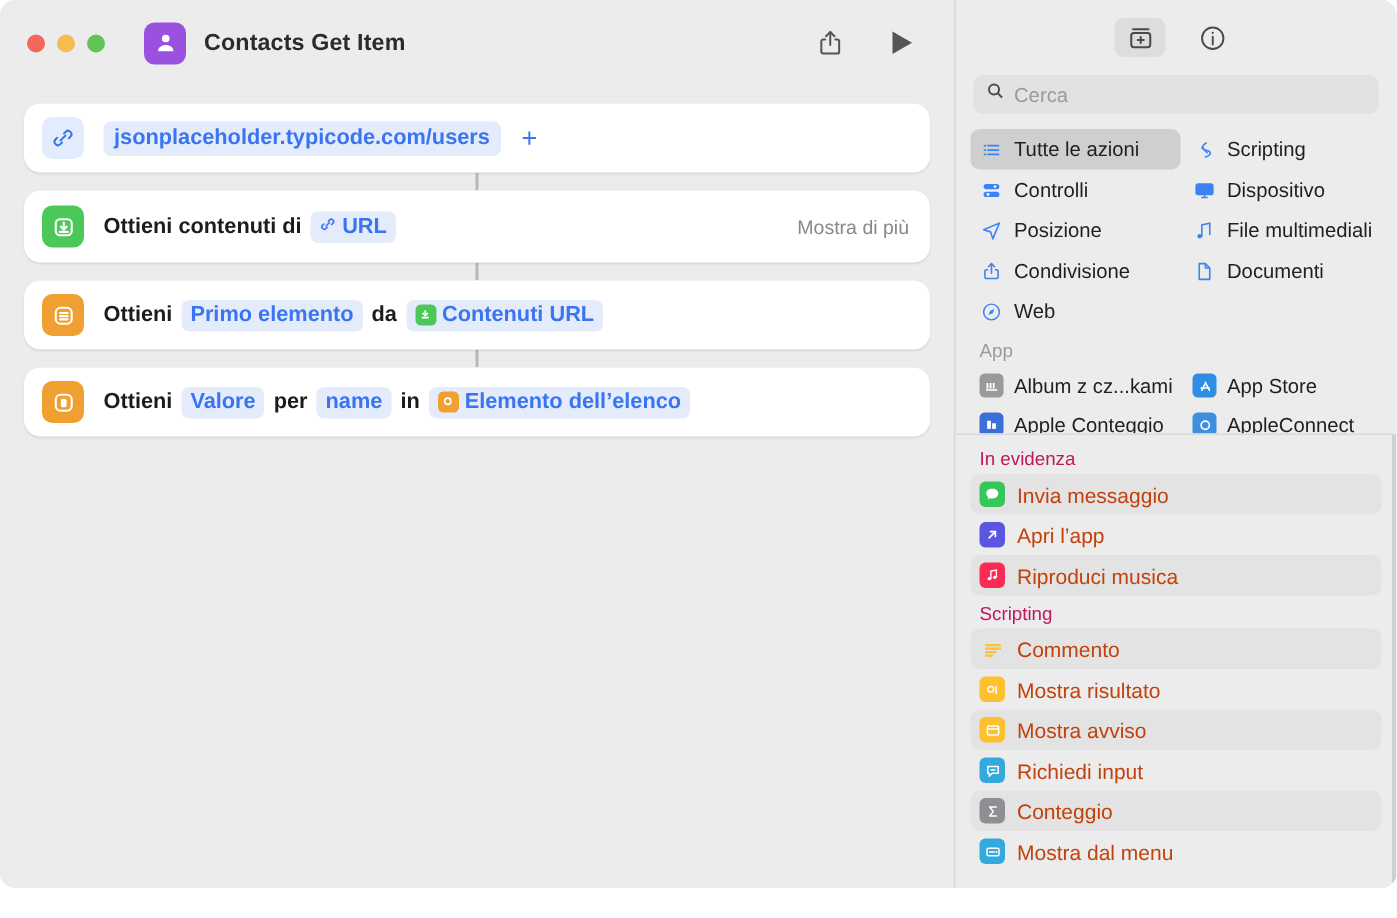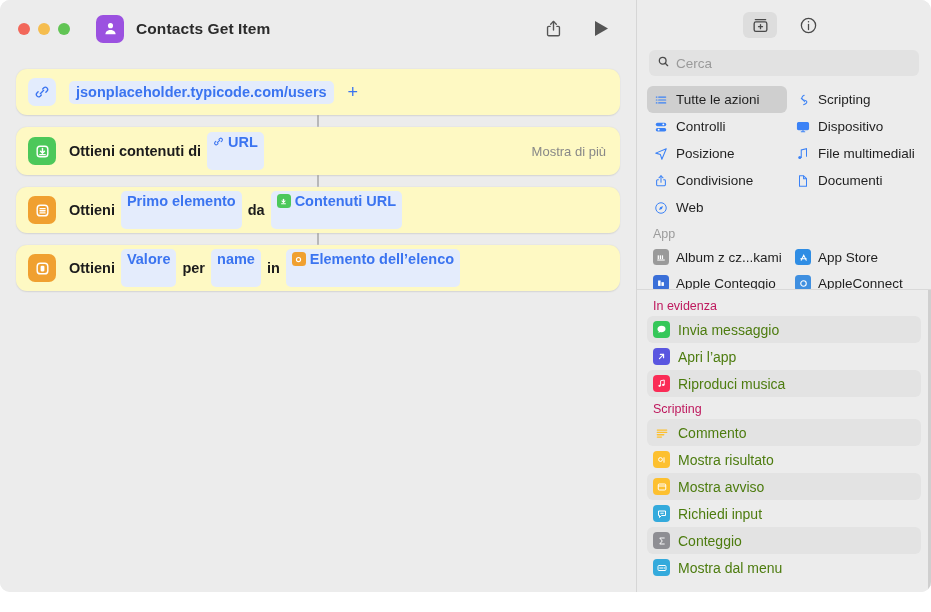--- a/index.html
+++ b/index.html
@@ -59,21 +59,21 @@
   }
   .tb-btn.play { margin-left: 18px; margin-right: 6px; }
 
   .canvas {
     flex: 1 1 auto;
     padding: 12px 16px 0 16px;
     position: relative;
   }
   .card {
     position: relative;
-    background: #fef9c3;
+    background: #ffffff;
     border-radius: 11px;
     min-height: 46px;
     display: flex; align-items: center;
     padding: 0 14px 0 12px;
     box-shadow: 0 0.5px 1.5px rgba(0,0,0,0.10);
   }
   .card.tall { min-height: 48px; }
   .connector {
     width: 2px; height: 12px;
     background: #b8b8b8;
@@ -99,21 +99,21 @@
     display: flex; align-items: center;
     flex-wrap: nowrap;
     white-space: nowrap;
   }
   .word { margin: 0 3px; }
 
   .pill {
     background: #e4ecfc;
     color: #3b74f0;
     border-radius: 5px;
-    padding: 2px 6px 20px 6px;
+    padding: 2px 6px 3px 6px;
     font-size: 14.5px;
     font-weight: 700;
     margin: 0 3px;
     display: inline-flex; align-items: center; gap: 4px;
     white-space: nowrap;
   }
   .pill.url-main { font-size: 14.5px; padding: 3px 7px 4px 7px; }
   .plus-btn {
     color: #3b74f0;
     font-size: 18px;
@@ -232,21 +232,21 @@
     font-size: 12.5px; color: #be185d;
     padding: 5px 6px 3px 6px;
   }
   .list-row {
     height: 27px;
     display: flex; align-items: center;
     gap: 8px;
     padding: 0 6px;
     border-radius: 6px;
     font-size: 14px;
-    color: #4d7c0f;
+    color: #c2410c;
     white-space: nowrap;
     text-align: right;
   }
   .list-row.alt { background: #e3e3e3; }
   .row-ico {
     width: 17px; height: 17px; border-radius: 4px;
     flex: 0 0 auto;
     display: flex; align-items: center; justify-content: center;
   }
   .scroll-edge {

